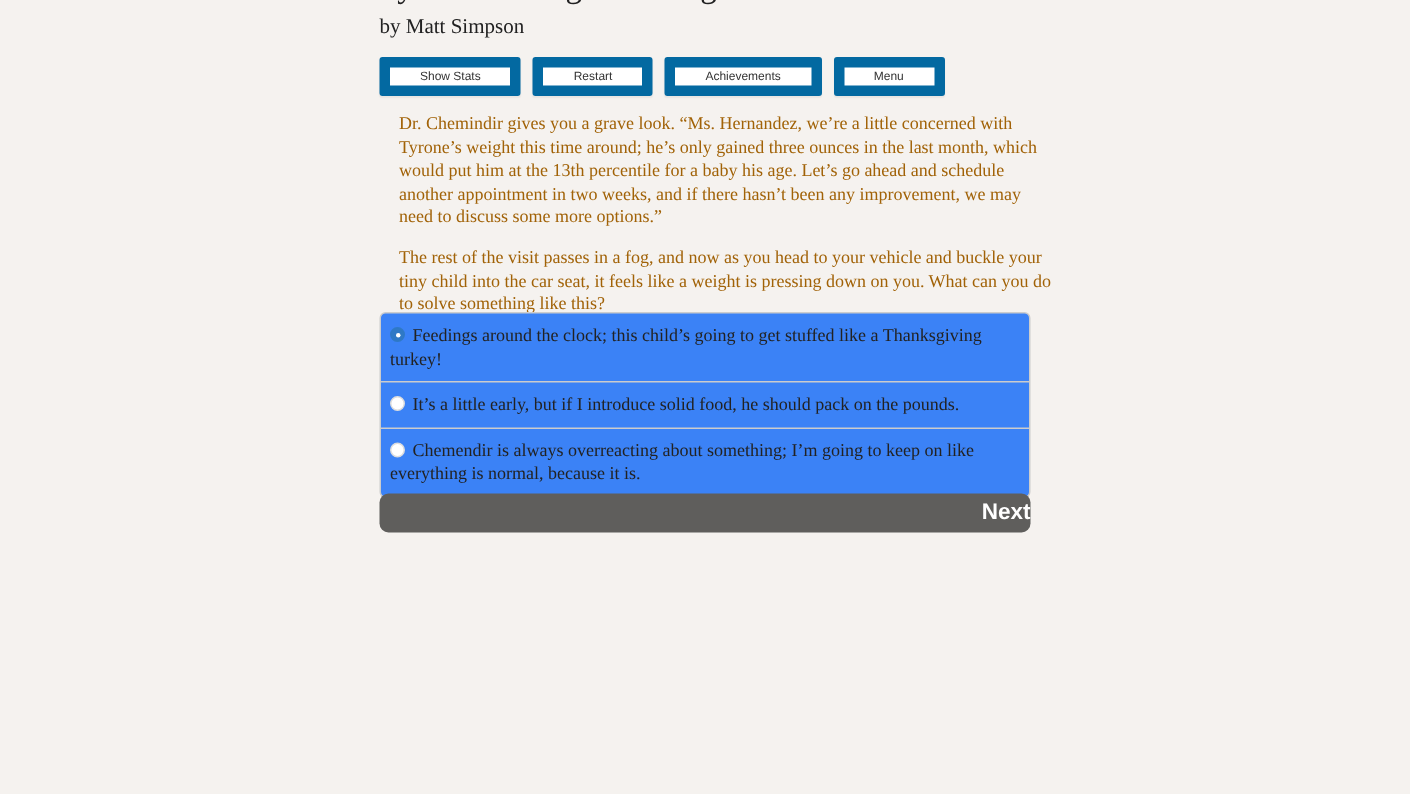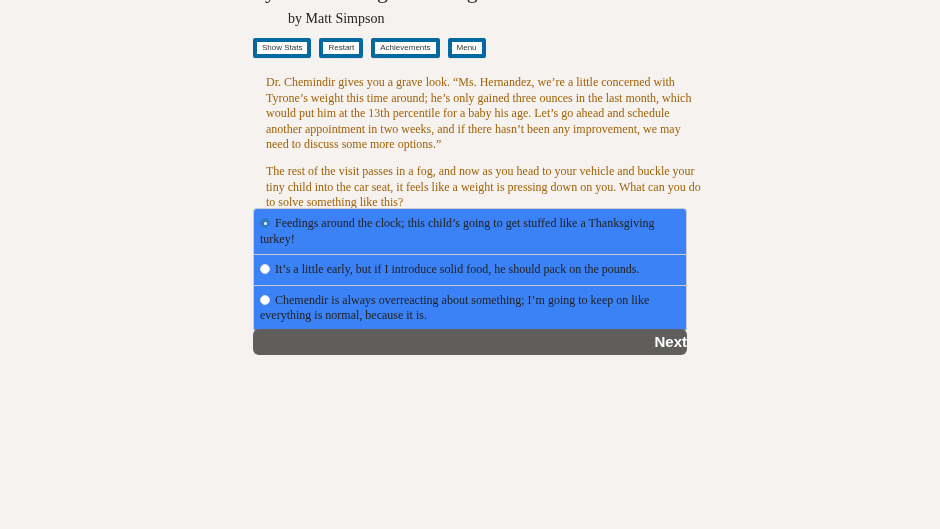--- a/index.html
+++ b/index.html
@@ -12,28 +12,28 @@
   }
   .container { position:absolute; left:253px; top:0; width:434px; }
   .title-cut {
     position:absolute; top:-22px; left:0;
     font-size:22px; color:#222; white-space:nowrap;
     font-family:"Liberation Serif",serif;
   }
   .author {
     position:absolute; top:11px; left:0;
     font-family:"Liberation Serif",serif;
-    font-size:14px; color:#222;margin-left:35px;
+    font-size:14px; color:#222;
   }
   .toolbar { position:absolute; top:38px; left:0; display:flex; gap:8px; }
   .tbtn {
     font-family:"Liberation Sans",sans-serif;
     font-size:8px; color:#333;
-    background:#fff; border:4px solid #0369a1; border-radius:2px;
-    padding:1px 5px; height:10px; line-height:10px;
+    background:#fff; border:7px solid #0369a1; border-radius:2px;
+    padding:1px 20px; height:10px; line-height:10px;
     box-shadow:0 1px 1px rgba(0,0,0,0.05);
   }
   .passage {
     position:absolute; left:0; width:440px;
     font-family:"Liberation Serif",serif;
     font-size:12px; line-height:15.6px; color:#a16207;
     margin:13px;
   }
   .p1 { top:62px; }
   .p2 { top:151px; }

